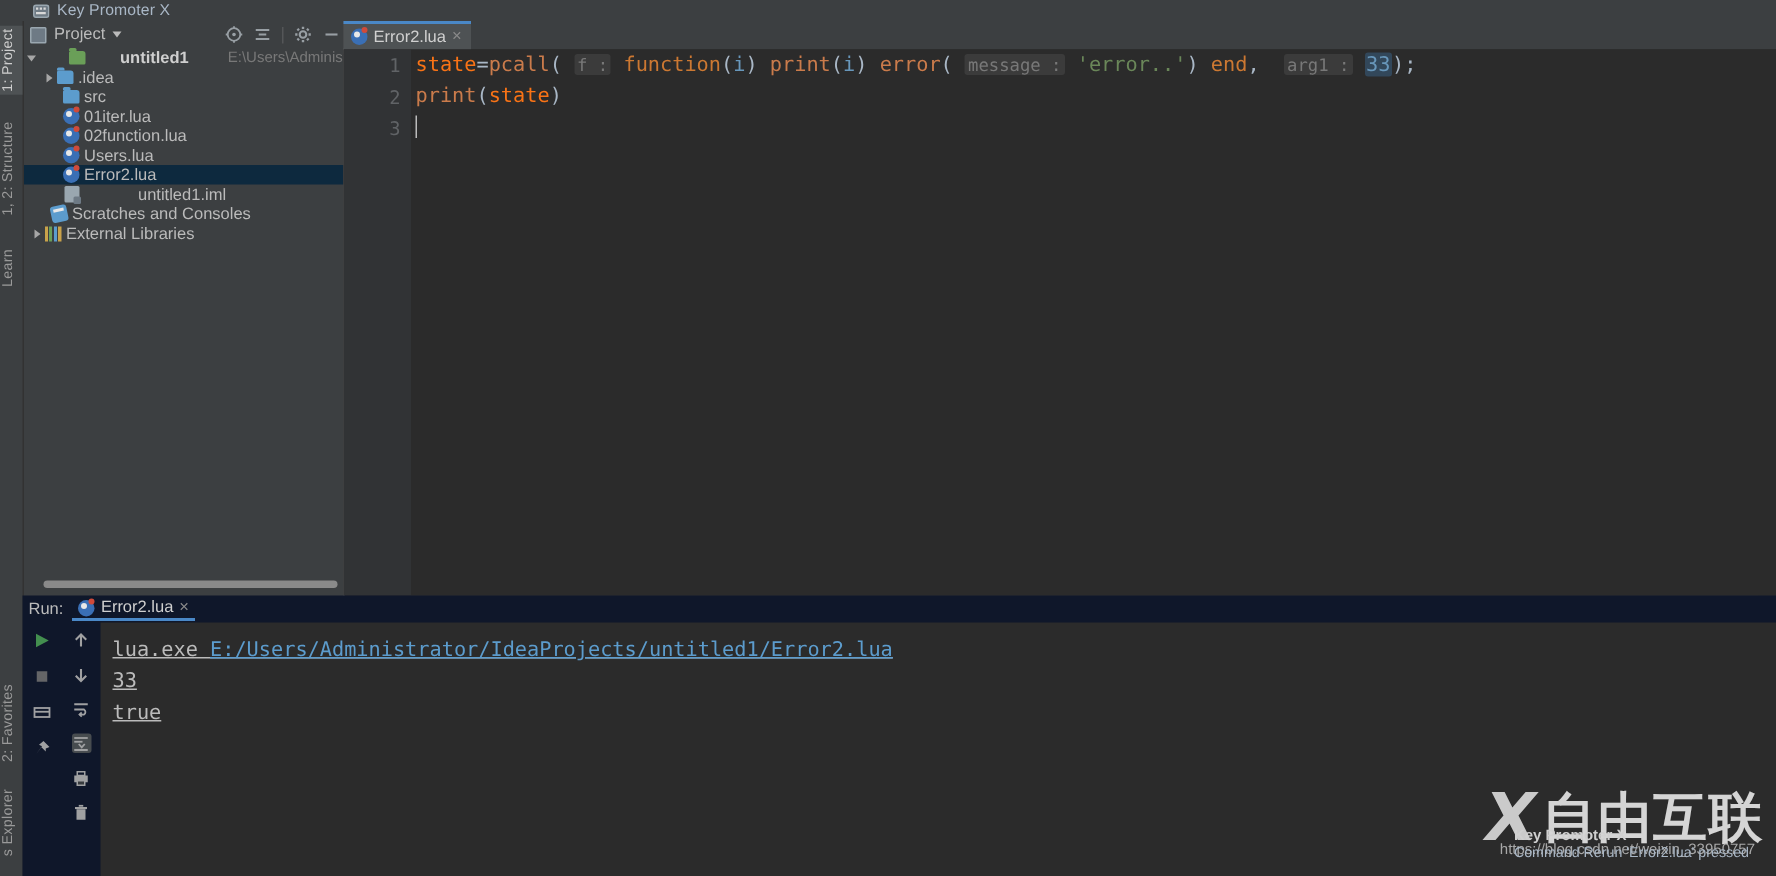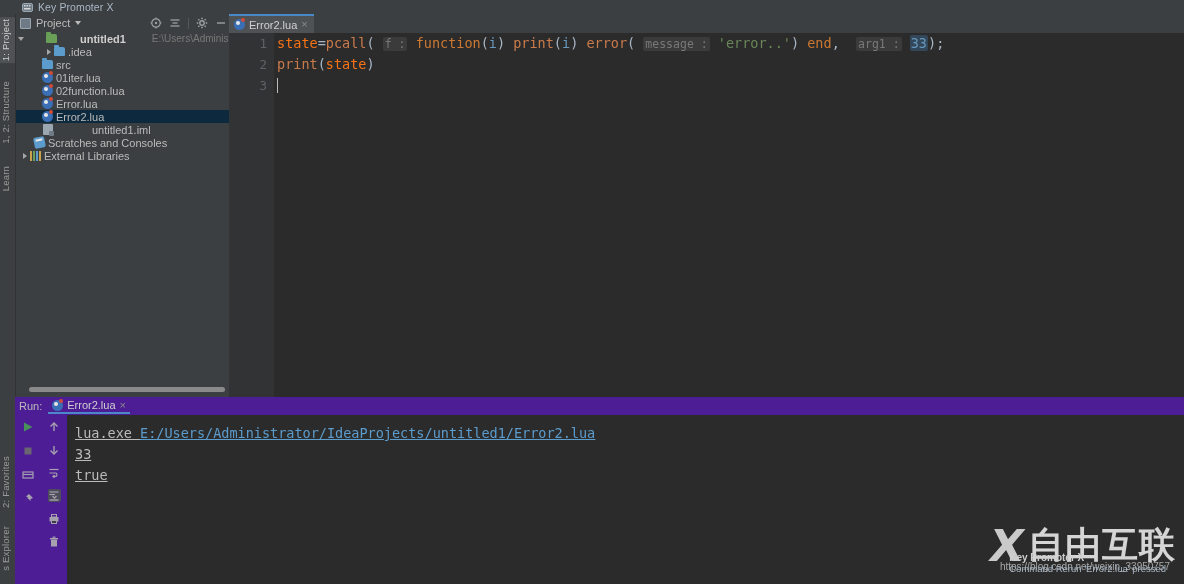--- a/index.html
+++ b/index.html
@@ -267,21 +267,21 @@
   .editor-right-strip {
     position: absolute; right: 0; top: 19px;
     width: 12px; height: 364px;
     background: #2b2b2b;
   }
 
   
   .run-panel {
     position: absolute; left: 15px; top: 397px;
     width: 1169px; height: 187px;
-    background: #4c1d95;
+    background: #0f172a;
   }
   .run-tabstrip {
     position: absolute; left: 0; top: 0;
     height: 18px; width: 1169px;
     display: flex; align-items: center;
     padding-left: 4px; gap: 6px;
   }
   .run-label { font-size: 11px; color: #bbbbbb; }
   .run-tab {
     display: flex; align-items: center; gap: 4px;
@@ -439,21 +439,21 @@
         <span class="arrow">
             <i class="open"></i>
           </span>
         <span class="ticon">
             <span class="folder-ico green"></span>
           </span>
         <span class="tlabel bold">untitled1</span>
         <span class="tpath">E:\Users\Administrator\IdeaProjects\unt</span>
       </div>
 
-      <div class="trow" style="padding-left:28px;">
+      <div class="trow" style="padding-left:12px;">
         <span class="arrow">
             <i></i>
           </span>
         <span class="ticon">
             <span class="folder-ico"></span>
           </span>
         <span class="tlabel">.idea</span>
       </div>
 
       <div class="trow" style="padding-left:25px;">
@@ -474,21 +474,21 @@
         <span class="ticon">
             <span class="lua-ico"></span>
           </span>
         <span class="tlabel">02function.lua</span>
       </div>
 
       <div class="trow" style="padding-left:25px;">
         <span class="ticon">
             <span class="lua-ico"></span>
           </span>
-        <span class="tlabel">Error.lua</span>
+        <span class="tlabel">Users.lua</span>
       </div>
 
       <div class="trow selected" style="padding-left:25px;">
         <span class="ticon">
             <span class="lua-ico"></span>
           </span>
         <span class="tlabel">Error2.lua</span>
       </div>
 
 

